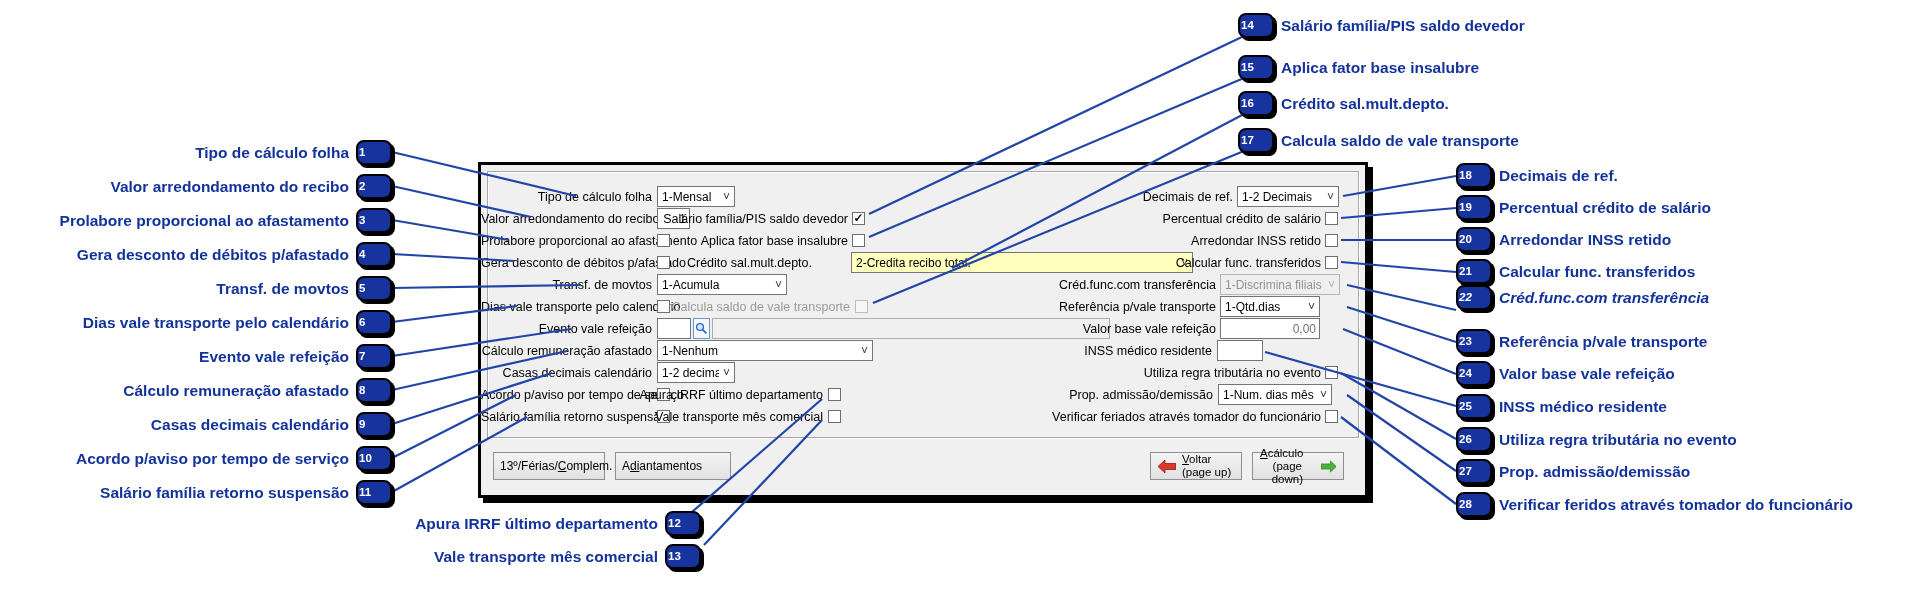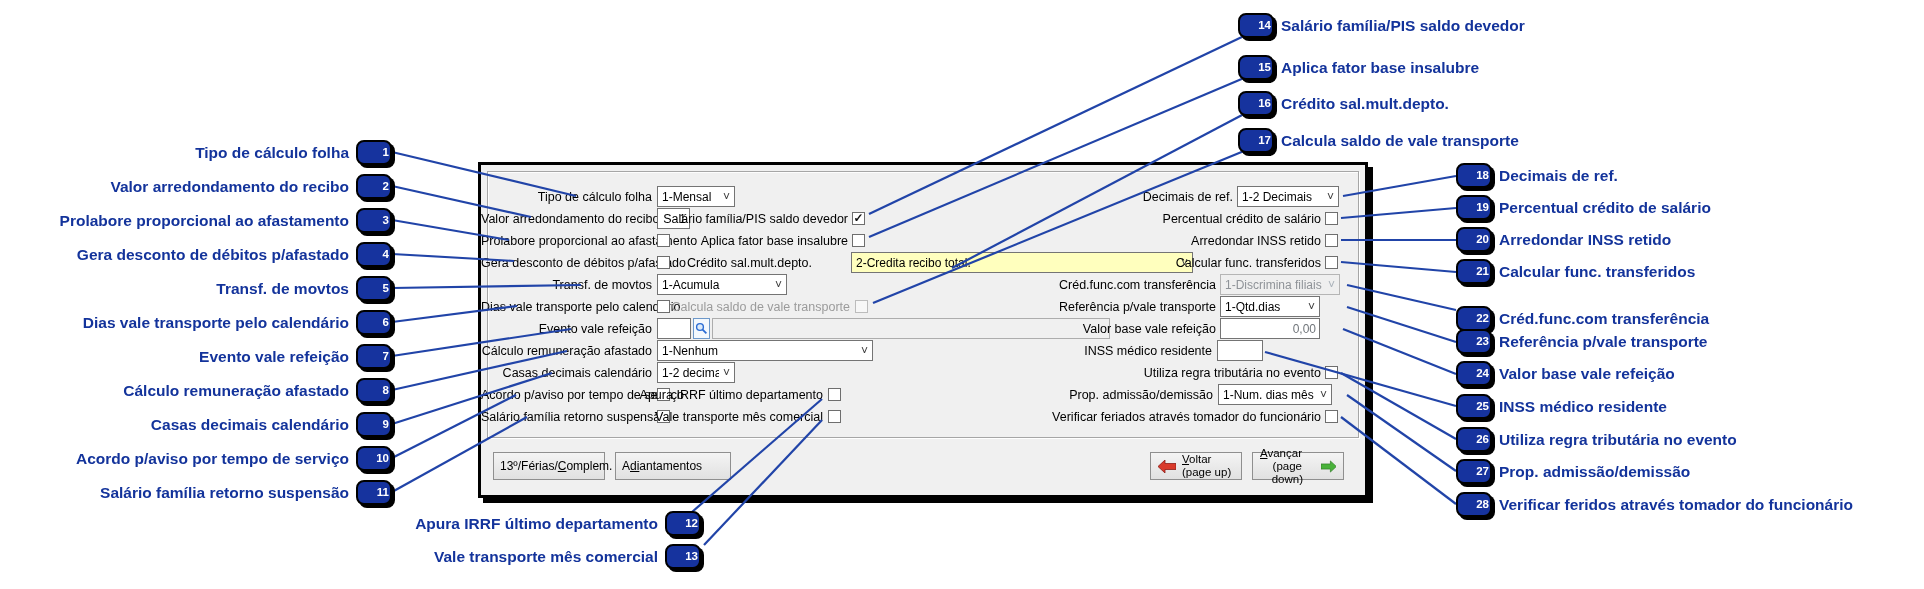--- a/index.html
+++ b/index.html
@@ -35,21 +35,21 @@
        background:linear-gradient(#f4f4f4,#e1e1e1);font-family:"Liberation Sans",sans-serif;
        font-size:12px;color:#000;display:flex;align-items:center;justify-content:flex-start;cursor:pointer;}
   .wbtn.nav{justify-content:flex-start;gap:6px;padding:0 7px;}
   .nav-t{display:flex;flex-direction:column;align-items:flex-start;font-size:11.5px;line-height:13px;}
 
   
   .callout{position:absolute;display:flex;align-items:center;gap:7px;z-index:5;}
   .callout .txt{font-size:15.5px;font-weight:bold;color:#13339b;white-space:nowrap;}
   .badge{min-width:30px;height:21px;background:#16339e;border:2px solid #000;border-radius:8px;
        box-shadow:3px 3px 0 0 #000;color:#fff;font-size:11.5px;font-weight:bold;line-height:21px;
-       text-align:right;padding:0 1px;flex:none;}
+       text-align:left;padding:0 1px;flex:none;}
   #lines{position:absolute;left:0;top:0;z-index:4;pointer-events:none;}
 </style>
 </head>
 <body>
 
 <div id="canvas">
 
   <div id="dlg">
     <div class="frame"></div>
 
@@ -166,21 +166,21 @@
       <svg width="18" height="13" viewBox="0 0 18 13">
         <polygon points="0,6.5 7,0 7,3.5 18,3.5 18,9.5 7,9.5 7,13" fill="#d93a2b" stroke="#8c1d18" stroke-width="0.8"></polygon>
       </svg>
       <span class="nav-t">
         <span><u>V</u><span>oltar</span></span>
         <span>(page up)</span>
       </span>
     </button>
     <button class="wbtn nav" style="top:287px;left:771px;width:92px">
       <span class="nav-t">
-        <span><u>A</u><span>vançar</span></span>
+        <span><u>A</u><span>cálculo</span></span>
         <span>(page down)</span>
       </span>
       <svg width="18" height="13" viewBox="0 0 18 13">
         <polygon points="18,6.5 11,0 11,3.5 0,3.5 0,9.5 11,9.5 11,13" fill="#49b23a" stroke="#2d7a24" stroke-width="0.8"></polygon>
       </svg>
     </button>
   </div>
 
   <svg id="lines" width="1924" height="589">
       <line x1="392" y1="152" x2="576" y2="196" stroke="#2144a8" stroke-width="2.2"></line>
@@ -290,21 +290,21 @@
       <span class="txt">Percentual crédito de salário</span>
     </div>
     <div class="callout" style="top: 227px; left: 1456px;">
       <span class="badge">20</span>
       <span class="txt">Arredondar INSS retido</span>
     </div>
     <div class="callout" style="top: 259px; left: 1456px;">
       <span class="badge">21</span>
       <span class="txt">Calcular func. transferidos</span>
     </div>
-    <div class="callout" style="top: 306px; left: 1456px;">
+    <div class="callout" style="top: 285px; left: 1456px; font-style: italic;">
       <span class="badge">22</span>
       <span class="txt">Créd.func.com transferência</span>
     </div>
     <div class="callout" style="top: 329px; left: 1456px;">
       <span class="badge">23</span>
       <span class="txt">Referência p/vale transporte</span>
     </div>
     <div class="callout" style="top: 361px; left: 1456px;">
       <span class="badge">24</span>
       <span class="txt">Valor base vale refeição</span>

